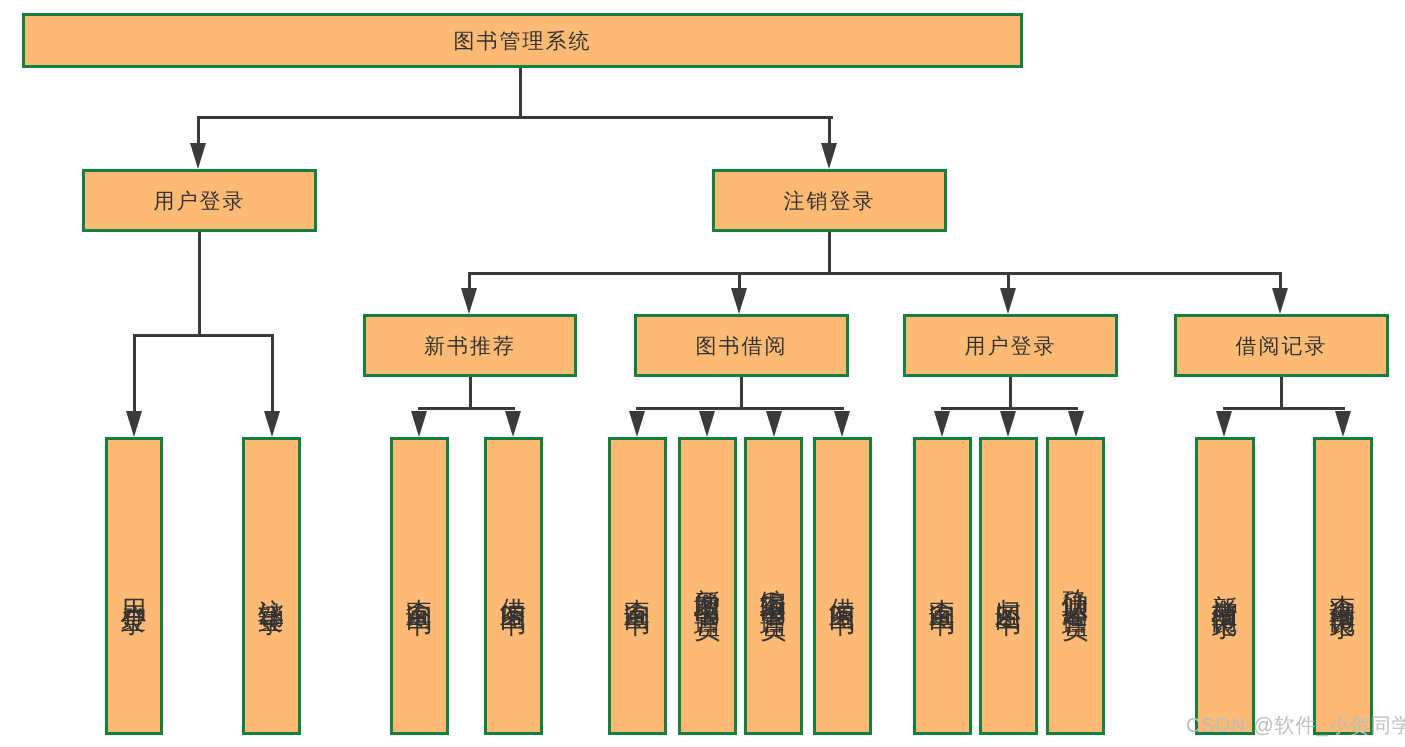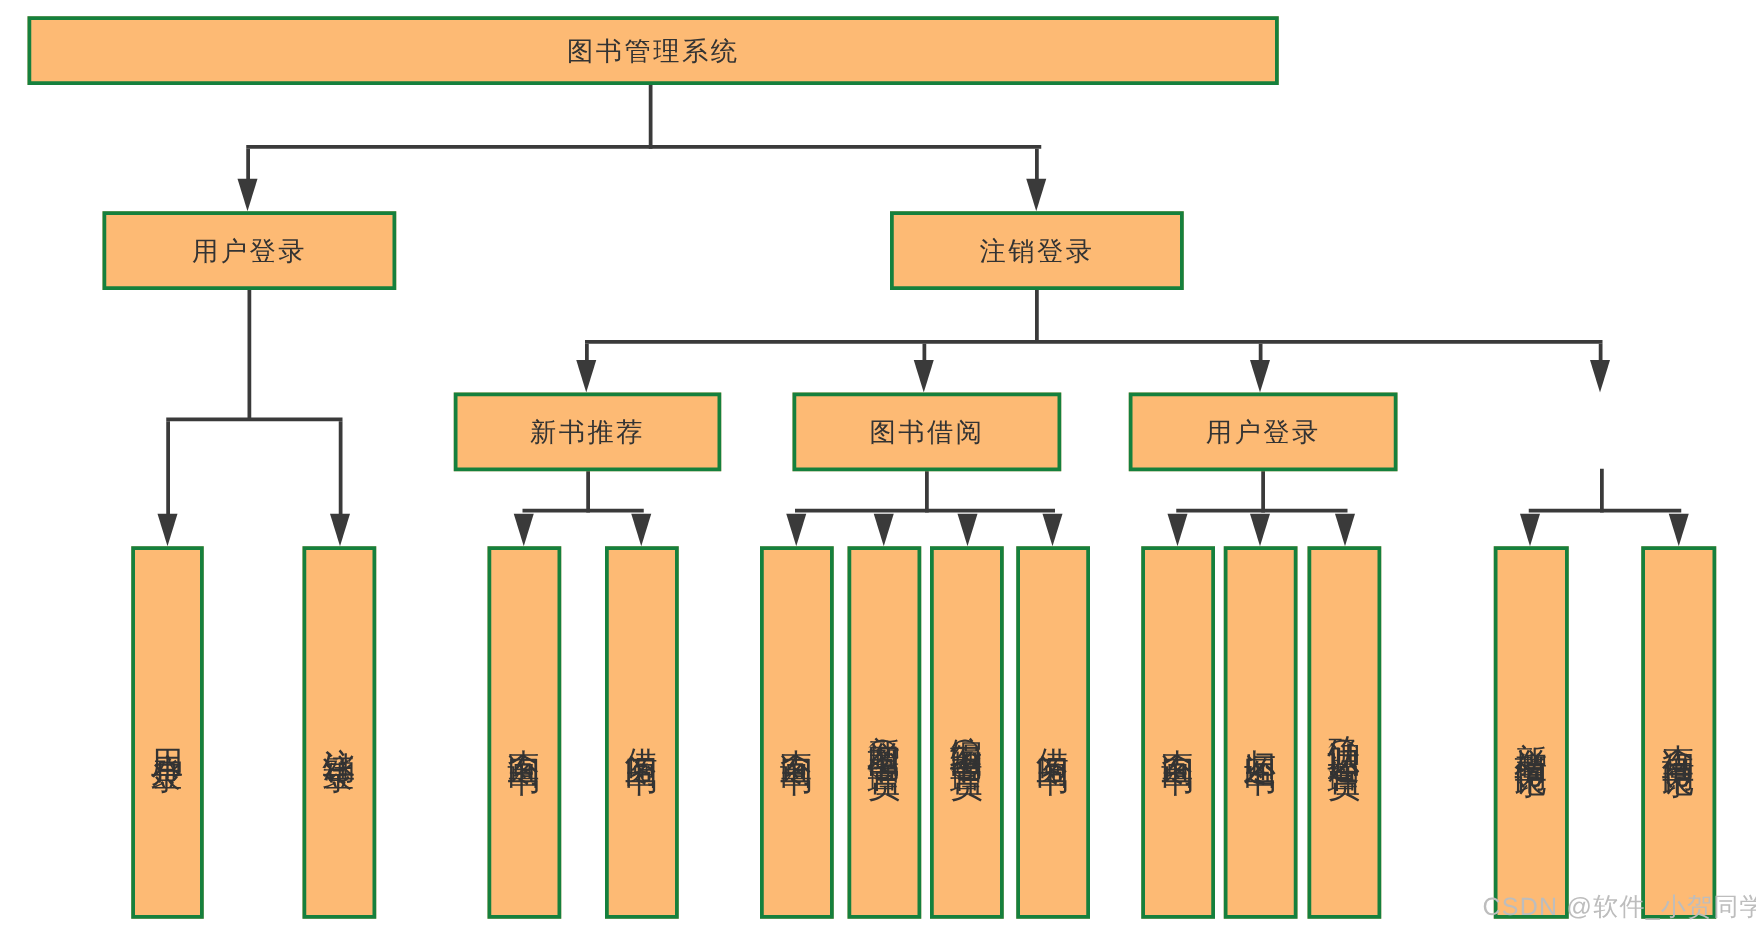--- a/index.html
+++ b/index.html
@@ -107,20 +107,21 @@
   <div class="arrow" style="left:1335px;top:411px;"></div>
 
   <div class="box hbox" style="left:22px;top:13px;width:1001px;height:55px;">图书管理系统</div>
 
   <div class="box hbox" style="left:82px;top:169px;width:235px;height:63px;">用户登录</div>
   <div class="box hbox" style="left:712px;top:169px;width:235px;height:63px;">注销登录</div>
 
   <div class="box hbox" style="left:634px;top:314px;width:215px;height:63px;">图书借阅</div>
   <div class="box hbox" style="left:363px;top:314px;width:214px;height:63px;">新书推荐</div>
   <div class="box hbox" style="left:903px;top:314px;width:215px;height:63px;">用户登录</div>
+  <div class="box hbox" style="left:1174px;top:314px;width:215px;height:63px;">借阅记录</div>
 
   <div class="box vbox" style="left:105px;top:437px;width:58px;height:298px;">用户登录</div>
   <div class="box vbox" style="left:242px;top:437px;width:59px;height:298px;">注销登录</div>
 
   <div class="box vbox" style="left:390px;top:437px;width:59px;height:298px;">查询图书</div>
   <div class="box vbox" style="left:484px;top:437px;width:59px;height:298px;">借阅图书</div>
 
   <div class="box vbox" style="left:608px;top:437px;width:59px;height:298px;">查询图书</div>
   <div class="box vbox" style="left:678px;top:437px;width:59px;height:298px;">新增图书（管理员）</div>
   <div class="box vbox" style="left:744px;top:437px;width:59px;height:298px;">编辑图书（管理员）</div>

